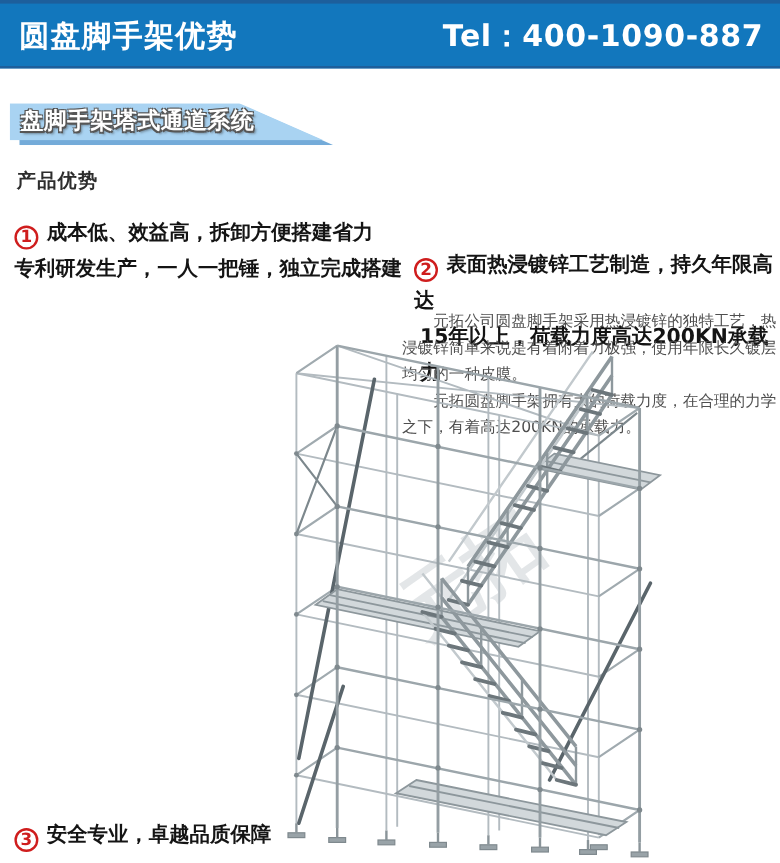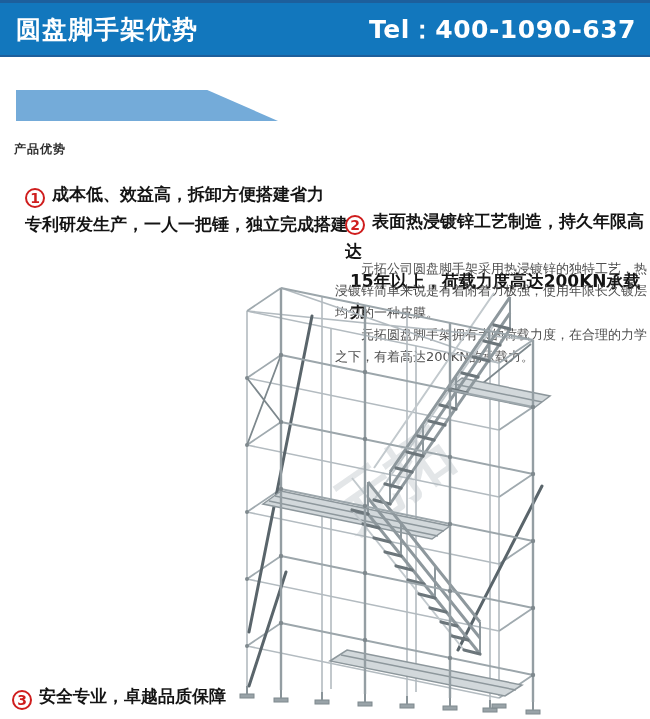--- a/index.html
+++ b/index.html
@@ -28,52 +28,55 @@
     line-height:31px; padding-left:9px; box-sizing:border-box;
   }
   .ribbon .ribbon-text {
     color:#ffffff; font-size:19px; font-weight:bold; letter-spacing:0.5px;
     text-shadow:-1px -1px 0 #565656, 1px -1px 0 #565656, -1px 1px 0 #565656,
                  1px 1px 0 #565656, 2px 2px 2px rgba(40,40,40,.45);
   }
   
   .section-heading {
     position:absolute; left:14px; top:141px;
-    font-size:12px; font-weight:bold; color:#2d2d2d; letter-spacing:1px;
+    font-size:16px; font-weight:bold; color:#2d2d2d; letter-spacing:1px;
   }
   
   .adv-title { font-size:17px; font-weight:bold; color:#141414; line-height:30px; }
   .num-circle {
     display:inline-flex; width:20px; height:20px; box-sizing:border-box;
     border:2px solid #cf1d1d; border-radius:50%; color:#cf1d1d;
     font-size:14px; font-weight:bold; align-items:center; justify-content:center;
     margin-right:7px; vertical-align:-3px; background:#ffffff;
   }
-  .adv1 { position:absolute; left:25px; top:179px; width:330px; }
+  .adv1 { position:absolute; left:12px; top:179px; width:330px; }
   .adv2 { position:absolute; left:345px; top:162px; width:302px;margin-top:44px; }
   .adv2 .line2 { padding-left:5px; }
   .adv3 { position:absolute; left:12px; top:681px; width:330px; }
   .para-col { position:absolute; font-size:13px; color:#4f4f4f; text-align:justify; word-break:break-all; }
   .para-col p { margin:0; text-indent:2em; }
   .left-paras  { left:12px;  top:243px; width:198px; line-height:23px; }
   .right-paras { left:335px; top:222px; width:312px; line-height:22px;margin-top:36px; }
   
   .scaffold-wrap { position:absolute; left:222px; top:282px; width:338px; height:437px; }
 </style>
 </head>
 <body>
 
 <div class="page">
 
   <div class="header">
     <span class="title">圆盘脚手架优势</span>
-    <span class="tel">Tel：400-1090-637</span>
+    <span class="tel">Tel：400-1090-887</span>
   </div>
 
   <div class="ribbon-shadow"></div>
+  <div class="ribbon">
+    <span class="ribbon-text">盘脚手架塔式通道系统</span>
+  </div>
 
   <div class="section-heading">产品优势</div>
 
   <div class="adv1">
     <div class="adv-title line1">
       <span class="num-circle">1</span><span>成本低、效益高，拆卸方便搭建省力</span>
     </div>
     <div class="adv-title line2">专利研发生产，一人一把锤，独立完成搭建</div>
   </div>
 

